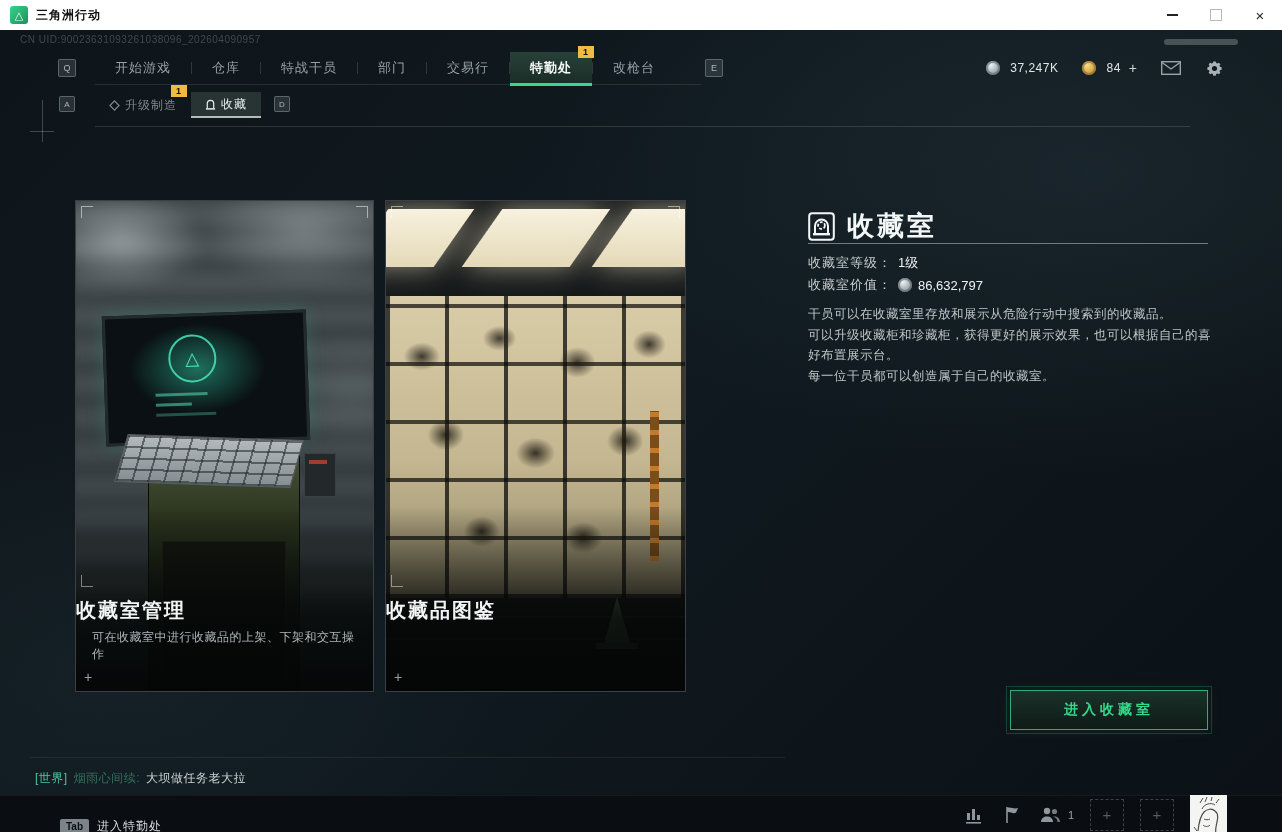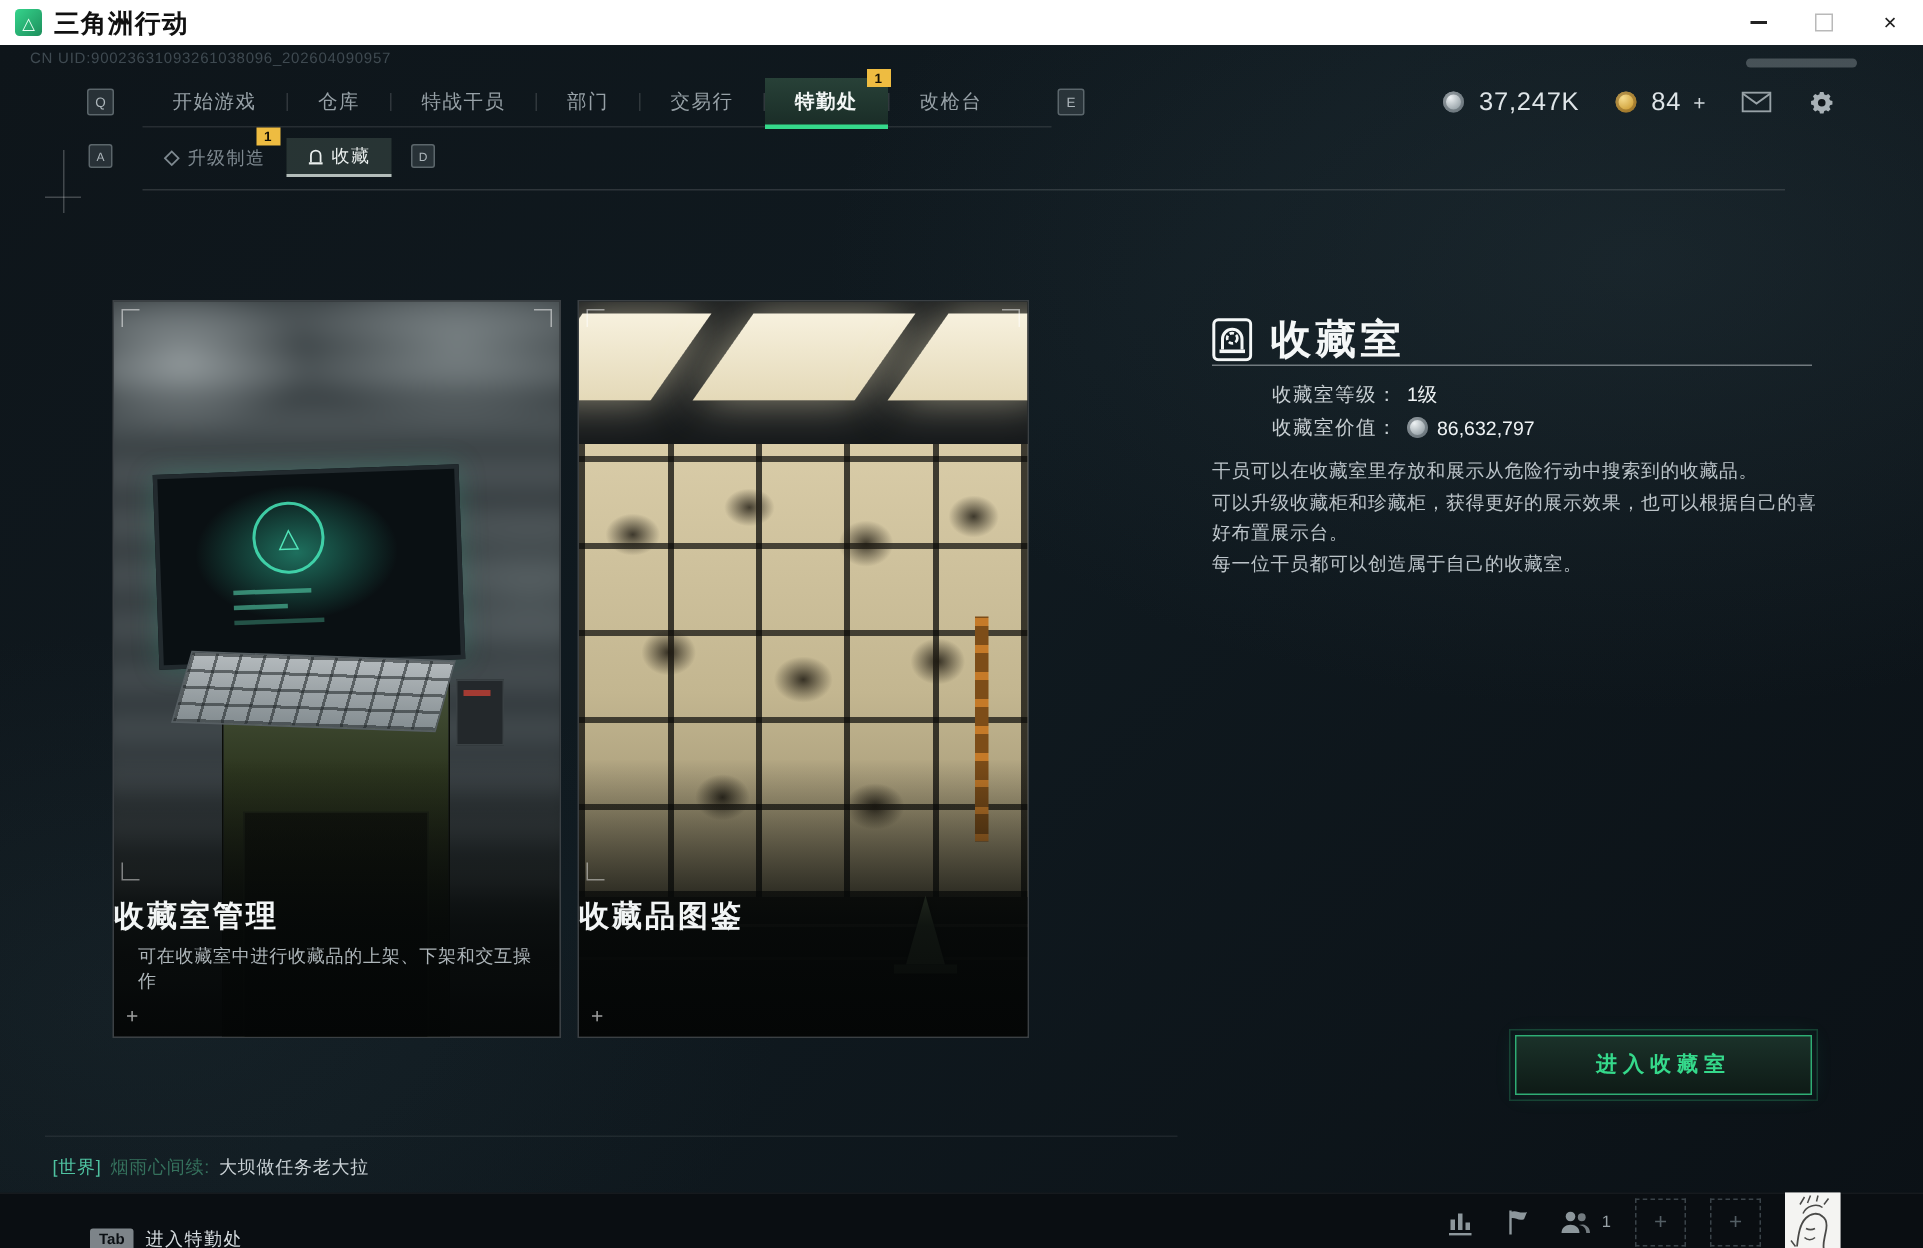--- a/index.html
+++ b/index.html
@@ -2,21 +2,21 @@
 <html style="--accent-green: #35d98b; --badge-yellow: #eebc41;"><head>
 <meta charset="utf-8">
 <style>
   html,body{margin:0;padding:0;background:#000;}
   body{width:1282px;height:832px;overflow:hidden;font-family:"Liberation Sans","DejaVu Sans",sans-serif;position:relative;}
   .abs{position:absolute;}
 
   
   .titlebar{position:absolute;left:0;top:0;width:1282px;height:30px;background:#ffffff;display:flex;align-items:center;}
   .app-icon{width:18px;height:18px;margin-left:10px;border-radius:3px;background:linear-gradient(135deg,#35d48c,#1d8f5c);display:flex;align-items:center;justify-content:center;color:#eafff4;font-size:11px;font-weight:bold;}
-  .app-title{margin-left:8px;font-size:17px;color:#111;font-weight:bold;letter-spacing:1px;}
+  .app-title{margin-left:8px;font-size:12px;color:#111;font-weight:bold;letter-spacing:1px;}
   .win-controls{margin-left:auto;display:flex;height:100%;}
   .win-btn{width:44px;height:100%;display:flex;align-items:center;justify-content:center;cursor:default;}
   .glyph-min{width:11px;height:2px;background:#222;}
   .glyph-max{width:10px;height:10px;border:1px solid #b9b9b9;}
   .glyph-close{font-size:15px;color:#222;line-height:1;}
 
   
   .screen{position:absolute;left:0;top:30px;width:1282px;height:802px;overflow:hidden;
     background:
       radial-gradient(900px 500px at 85% 18%, rgba(56,78,86,0.25), rgba(0,0,0,0) 60%),
@@ -35,21 +35,21 @@
   .tabs{left:95px;top:22px;width:606px;height:32px;display:flex;align-items:stretch;border-bottom:1px solid rgba(255,255,255,0.10);}
   .tab{position:relative;padding:0 20px;display:flex;align-items:center;justify-content:center;font-size:13px;color:#97a1a7;letter-spacing:1px;white-space:nowrap;}
   .tab.active{background:linear-gradient(180deg,rgba(44,72,60,0.85),rgba(27,47,40,0.9));color:#f2f6f5;font-weight:bold;}
   .tab.active::after{content:"";position:absolute;left:0;right:0;bottom:-2px;height:3px;background:var(--accent-green,#35d98b);}
   .tab-sep{width:1px;height:12px;background:rgba(255,255,255,0.14);align-self:center;}
   .badge{position:absolute;top:-6px;right:-2px;min-width:12px;height:12px;background:var(--badge-yellow,#eebc41);color:#151105;font-size:9px;font-weight:bold;display:flex;align-items:center;justify-content:center;padding:0 2px;}
   .nav-right{right:58px;top:22px;height:32px;display:flex;align-items:center;gap:10px;}
   .coin{width:14px;height:14px;border-radius:50%;}
   .coin.silver{background:radial-gradient(circle at 35% 30%,#eef2f4,#97a2a8 65%,#6c777d);box-shadow:inset 0 0 0 2px rgba(90,100,106,0.6);}
   .coin.gold{background:radial-gradient(circle at 35% 30%,#f7dd8e,#d0a23c 65%,#97702a);box-shadow:inset 0 0 0 2px rgba(140,104,40,0.6);}
-  .cur-val{font-size:17px;color:#dfe5e8;letter-spacing:.5px;text-align:right;}
+  .cur-val{font-size:12px;color:#dfe5e8;letter-spacing:.5px;text-align:right;}
   .cur-add{font-size:14px;color:#cfd6da;margin-left:-2px;}
   .icon-btn{display:flex;align-items:center;justify-content:center;}
   .gap-l{margin-left:14px;}
 
   
   .subtabs{left:95px;top:62px;height:26px;display:flex;align-items:stretch;}
   .subtab{position:relative;padding:0 14px;display:flex;align-items:center;gap:5px;font-size:12px;color:#7e8990;letter-spacing:1px;}
   .subtab.active{background:rgba(72,88,83,0.45);color:#eaefee;border-bottom:2px solid rgba(215,224,220,0.8);}
   .subtab .badge{top:-7px;right:4px;}
 
@@ -120,21 +120,21 @@
   .a2-ladder{position:absolute;right:26px;top:210px;width:9px;height:150px;background:repeating-linear-gradient(0deg,#c57a28 0 5px, #7d4d18 5px 18px);}
   .a2-floor{position:absolute;left:0;right:0;bottom:0;height:93px;background:linear-gradient(180deg,#191812 0%,#0d0d09 80%);}
   .a2-step{position:absolute;left:0;right:0;height:2px;background:rgba(200,190,160,0.18);}
   .a2-cone{position:absolute;left:218px;bottom:48px;width:0;height:0;border-left:13px solid transparent;border-right:13px solid transparent;border-bottom:46px solid #5f7050;filter:drop-shadow(0 2px 2px rgba(0,0,0,0.6));}
   .a2-cone-base{position:absolute;left:210px;bottom:42px;width:42px;height:6px;background:#45523a;}
 
   
   .panel-header{left:808px;top:178px;display:flex;align-items:center;gap:12px;}
   .panel-title{font-size:27px;font-weight:bold;color:#f4f7f7;letter-spacing:3px;}
   .panel-divider{left:808px;top:213px;width:400px;height:1px;background:rgba(205,212,216,0.5);}
-  .stat-row{left:808px;display:flex;align-items:center;gap:6px;font-size:13px;margin-left:40px;}
+  .stat-row{left:808px;display:flex;align-items:center;gap:6px;font-size:13px;}
   .stat-label{color:#c6cdd1;letter-spacing:1px;}
   .stat-value{color:#eef2f4;}
   .row-level{top:224px;}
   .row-value{top:246px;}
   .panel-desc{left:808px;top:274px;width:404px;font-size:12.5px;line-height:1.65;color:#bcc4c9;white-space:pre-line;letter-spacing:.5px;}
 
   .enter-btn{left:1010px;top:660px;width:196px;height:38px;border:1px solid #2fae74;outline:1px solid rgba(59,224,143,0.22);outline-offset:3px;background:linear-gradient(180deg,rgba(28,52,43,0.92),rgba(14,27,22,0.95));display:flex;align-items:center;justify-content:center;color:var(--accent-green,#3be08f);font-size:14px;font-weight:bold;letter-spacing:4px;cursor:pointer;box-shadow:0 0 14px rgba(40,190,125,0.12);}
 
   
   .chat-row{left:35px;top:740px;display:flex;gap:6px;font-size:12px;letter-spacing:.5px;}

